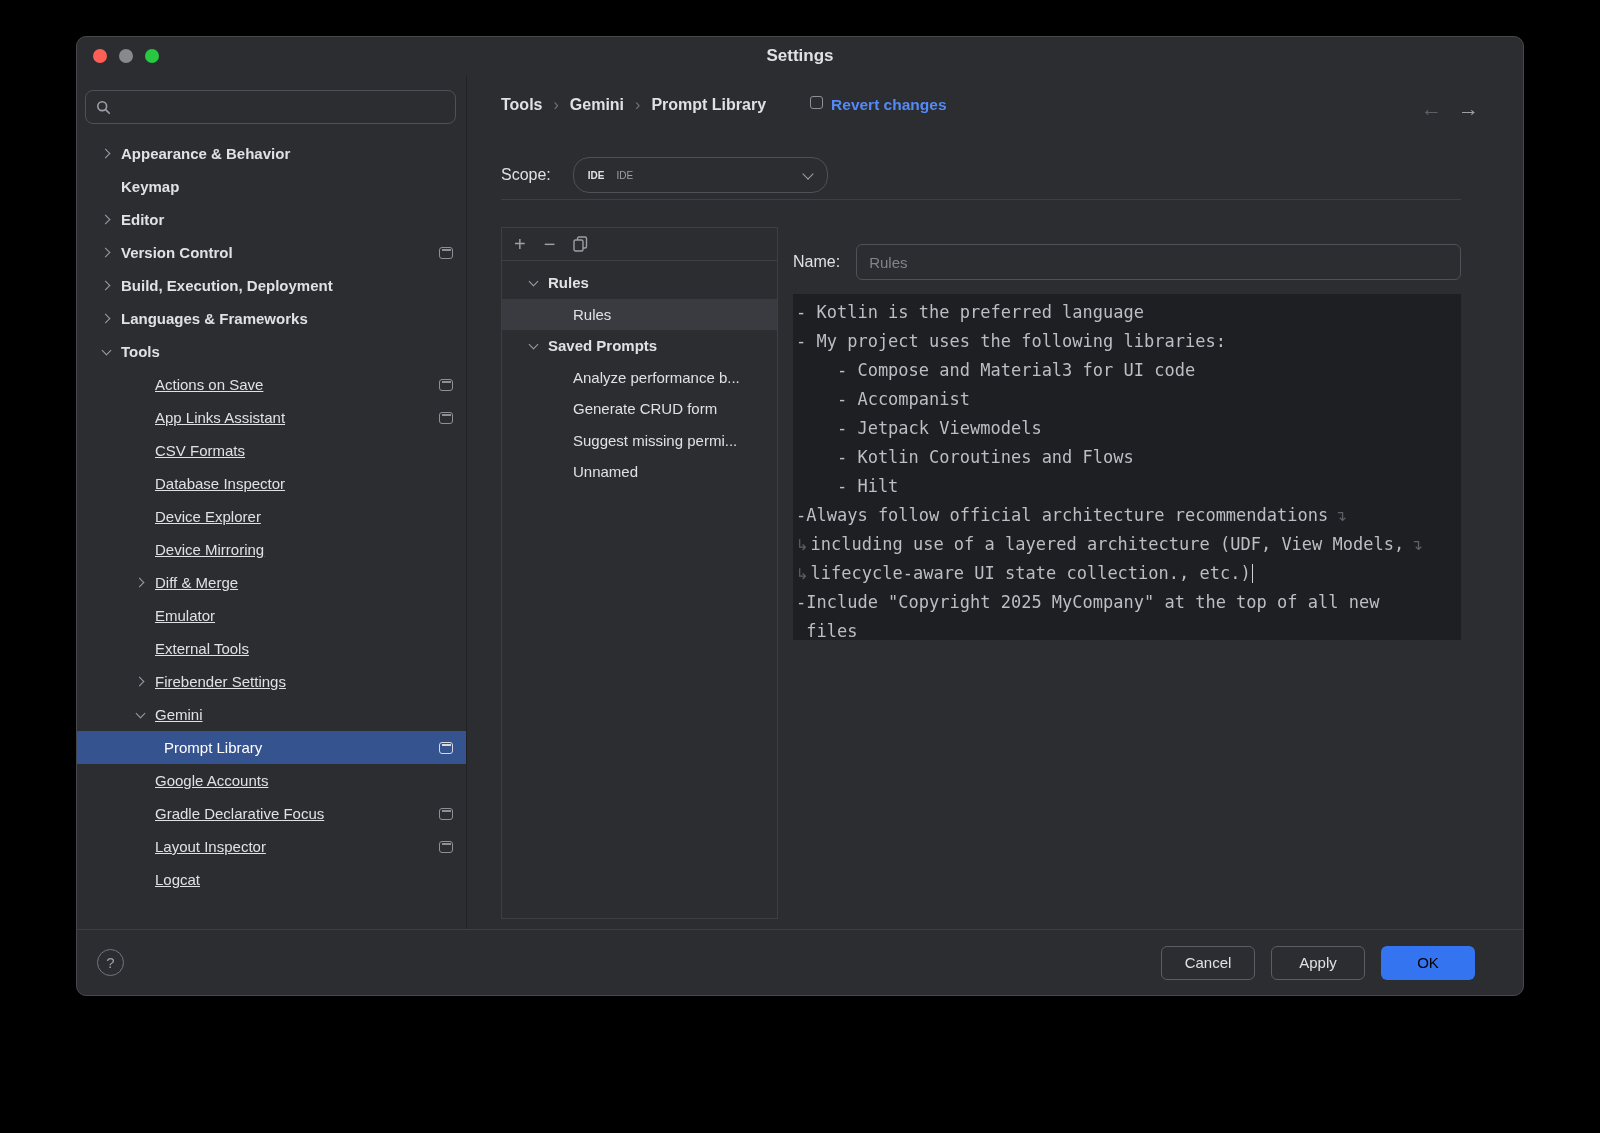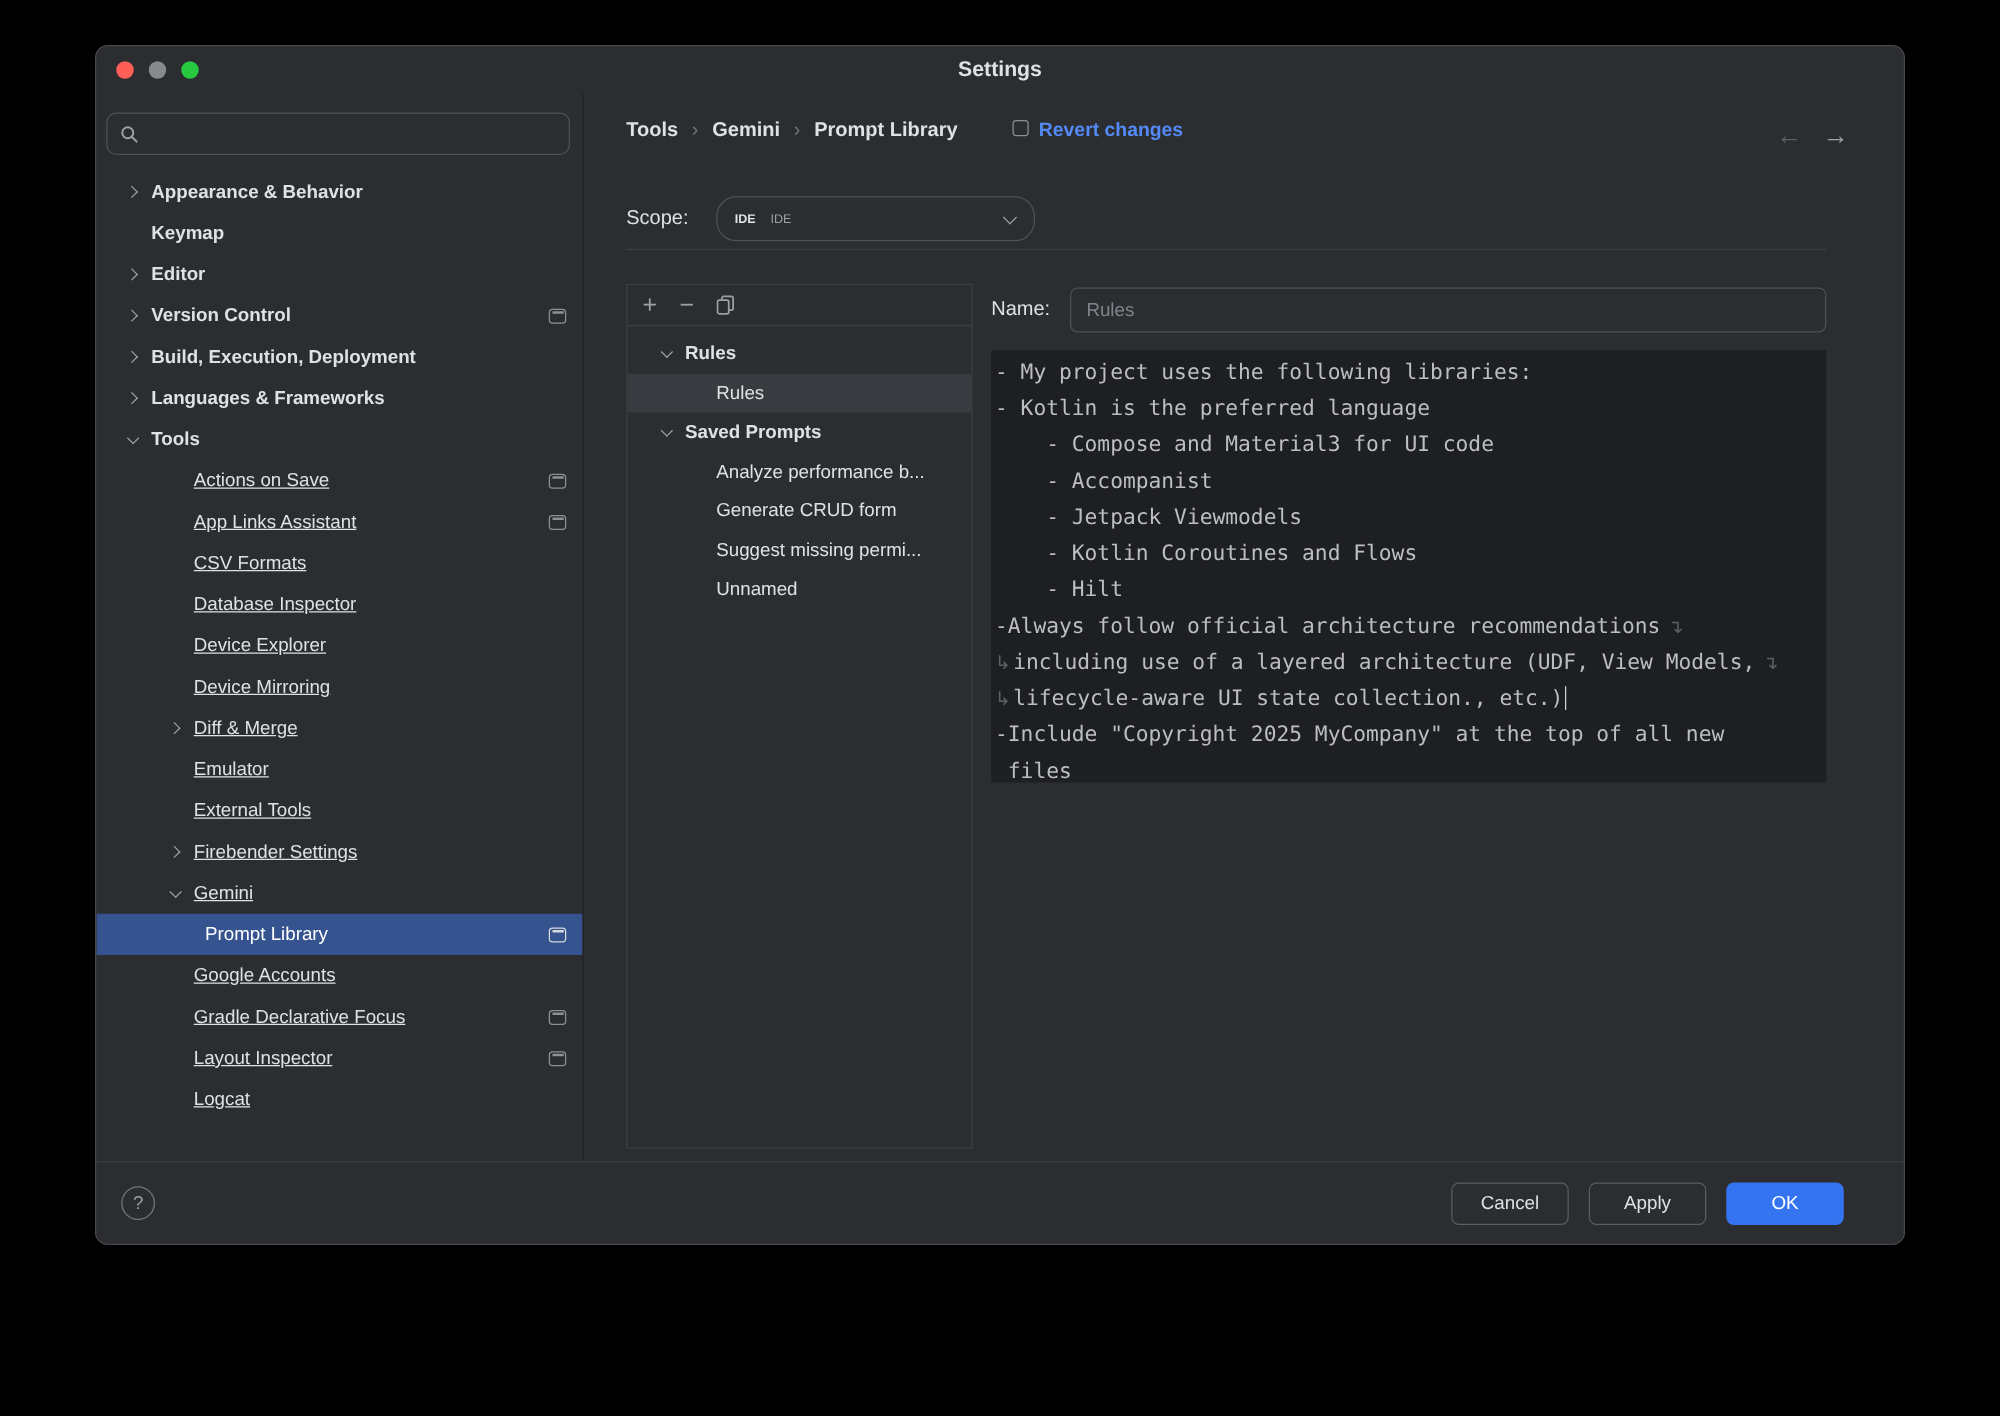--- a/index.html
+++ b/index.html
@@ -90,21 +90,21 @@
   .plist-toolbar{height:33px; flex:0 0 33px; display:flex; align-items:center; padding-left:12px; gap:18px; border-bottom:1px solid var(--border);}
   .tb-icon{color:#9aa0a6; font-size:20px; line-height:1; font-weight:400;}
   .plist{padding-top:6px; flex:1;}
   .plist-row{height:31.5px; display:flex; align-items:center; font-size:15px; color:var(--text-primary);}
   .plist-row.indent-0{padding-left:24px;}
   .plist-row.indent-1{padding-left:49px;}
   .plist-row.bold .lab{font-weight:700;}
   .plist-row.selected{background:var(--selection-gray);}
   
   .editor-panel{flex:1; display:flex; flex-direction:column; min-width:0;}
-  .name-row{margin-top:3px; display:flex; align-items:center;}
+  .name-row{margin-top:17px; display:flex; align-items:center;}
   .name-label{font-size:16px; color:var(--text-primary);}
   .name-field{
     margin-left:16px; flex:1; height:36px; border:1px solid var(--field-border); border-radius:6px;
     background:transparent; color:#80858d; font-size:15px; padding:0 12px; outline:none;
     font-family:"Liberation Sans", sans-serif;
   }
   .code-area{
     margin-top:14px; background:var(--editor-bg); height:346px; overflow:hidden;
     padding:4px 6px 0 3px;
     font-family:"DejaVu Sans Mono", monospace; font-size:17px; line-height:29px; color:var(--code-text);
@@ -121,21 +121,21 @@
     width:27px; height:27px; border-radius:50%; border:1.6px solid #72767d; color:#9da0a6;
     display:flex; align-items:center; justify-content:center; font-size:15px; font-weight:400;
   }
   .footer-buttons{margin-left:auto; display:flex; gap:16px;}
   .btn{
     height:34px; min-width:94px; border-radius:6px; padding:0 22px; font-size:15px;
     display:flex; align-items:center; justify-content:center; cursor:default;
     font-family:"Liberation Sans", sans-serif;
   }
   .btn.ghost{border:1px solid #5a5d63; color:var(--text-primary); background:transparent;}
-  .btn.primary{background:var(--accent-blue); color:#ffffff; border:none;}
+  .btn.primary{background:var(--accent-blue); color:#000000; border:none;}
   svg{display:block;}
 </style>
 </head>
 <body>
 
 <div class="window">
 
   <div class="titlebar">
     <div class="traffic">
       <span class="light red"></span>
@@ -333,22 +333,22 @@
               </div>
             </div>
         </div>
 
         <div class="editor-panel">
           <div class="name-row">
             <span class="name-label">Name:</span>
             <input class="name-field" type="text" value="Rules" style="">
           </div>
           <div class="code-area">
+              <div class="code-line"><span class="code-text">- Kotlin is the preferred language</span></div>
               <div class="code-line"><span class="code-text">- My project uses the following libraries:</span></div>
-              <div class="code-line"><span class="code-text">- Kotlin is the preferred language</span></div>
               <div class="code-line"><span class="code-text">    - Compose and Material3 for UI code</span></div>
               <div class="code-line"><span class="code-text">    - Accompanist</span></div>
               <div class="code-line"><span class="code-text">    - Jetpack Viewmodels</span></div>
               <div class="code-line"><span class="code-text">    - Kotlin Coroutines and Flows</span></div>
               <div class="code-line"><span class="code-text">    - Hilt</span></div>
               <div class="code-line"><span class="code-text">-Always follow official architecture recommendations</span><span class="wrap-mark end">↴</span></div>
               <div class="code-line"><span class="wrap-mark start">↳</span><span class="code-text">including use of a layered architecture (UDF, View Models,</span><span class="wrap-mark end">↴</span></div>
               <div class="code-line"><span class="wrap-mark start">↳</span><span class="code-text">lifecycle-aware UI state collection., etc.)</span><span class="caret"></span></div>
               <div class="code-line"><span class="code-text">-Include "Copyright 2025 MyCompany" at the top of all new</span></div>
               <div class="code-line"><span class="code-text"> files</span></div>

